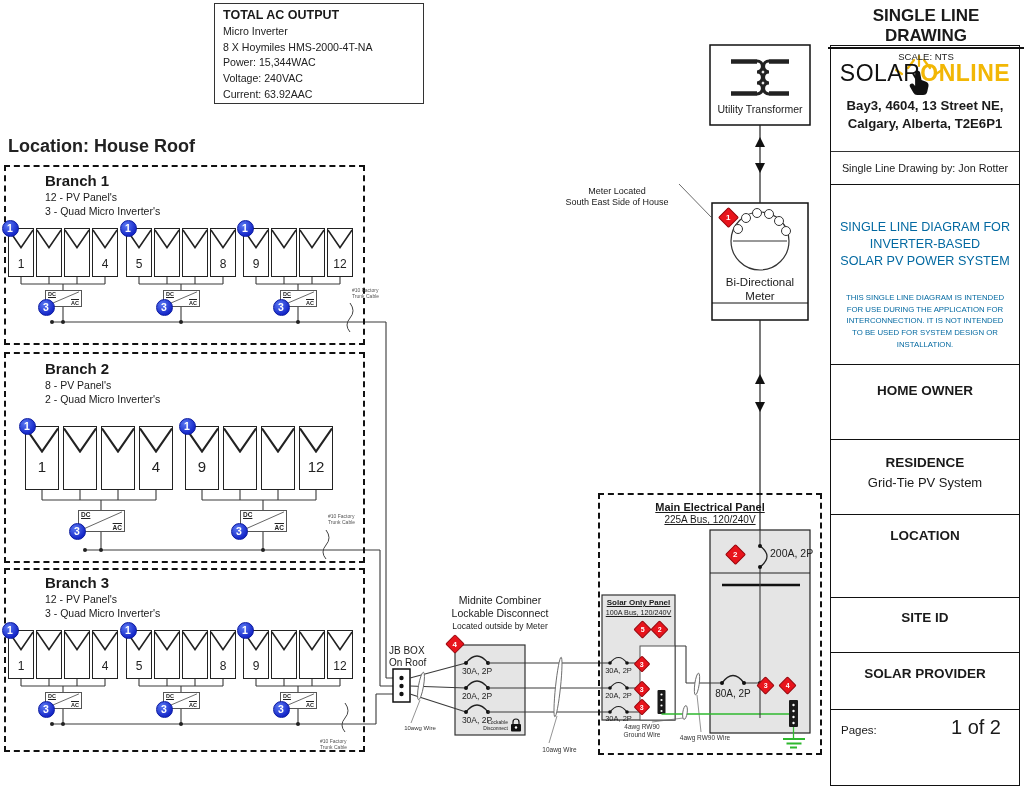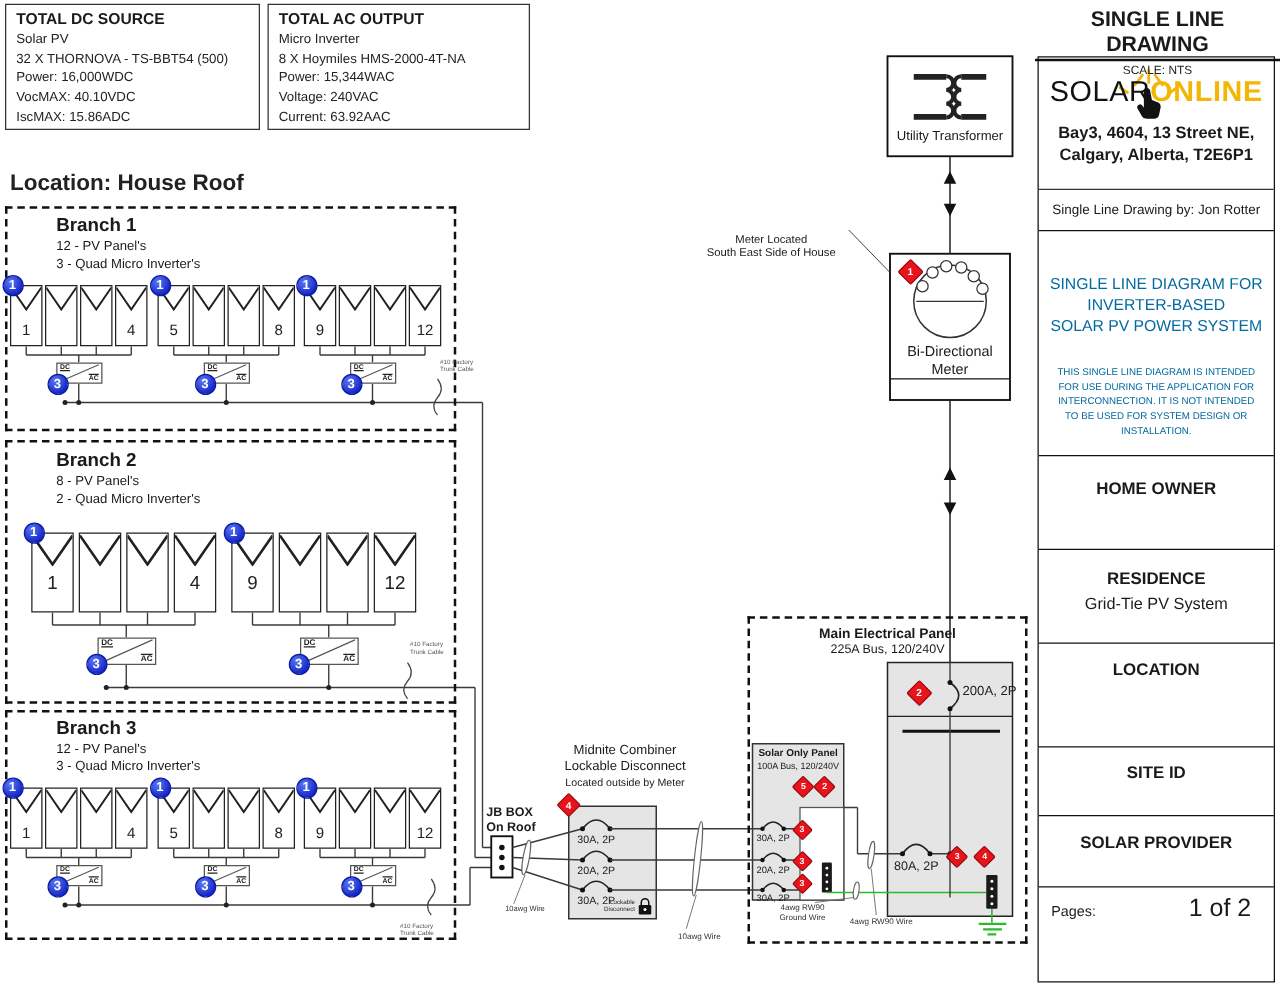--- a/index.html
+++ b/index.html
@@ -54,31 +54,31 @@
   .rd{position:absolute;background:#e8141c;border:1px solid #990a10;border-radius:1.5px;transform:rotate(45deg);display:flex;align-items:center;justify-content:center;z-index:5;}
   .rd span{transform:rotate(-45deg);color:#fff;font-weight:bold;font-size:8px;}
   .rd.s13{width:13px;height:13px;}
   .rd.s12{width:12px;height:12px;}
   .rd.s11{width:11px;height:11px;}
   .rd.s10{width:10px;height:10px;}
   .rd.s10 span,.rd.s11 span{font-size:7px;}
 
   .tlabel{position:absolute;font-size:5px;line-height:1.25;color:#555;}
   .wlabel{position:absolute;font-size:6.5px;line-height:1.3;color:#333;text-align:center;}
-  .jb-label{position:absolute;font-size:10px;font-weight:bold;line-height:1.15;}
+  .jb-label{position:absolute;font-size:10px;font-weight:normal;line-height:1.15;}
   .comb-hd{position:absolute;text-align:center;line-height:1.25;}
   .comb-hd .b{font-size:10.5px;font-weight:normal;}
   .comb-hd .n{font-size:8.5px;margin-top:1px;}
   .brk-label{position:absolute;text-align:center;color:#222;}
   .locktag{position:absolute;font-size:5px;line-height:1.2;text-align:right;color:#222;}
 
   .meter-note{position:absolute;left:552px;top:162px;width:130px;text-align:center;font-size:9px;line-height:1.25;margin-top:24px;}
   .meter-name{position:absolute;left:712px;top:275px;width:96px;text-align:center;font-size:11.5px;line-height:1.25;}
   .xfmr-label{position:absolute;left:710px;top:103px;width:100px;text-align:center;font-size:10.5px;}
-  .panel-title{position:absolute;text-align:center;line-height:1.25;}
+  .panel-title{position:absolute;text-align:center;line-height:1.25;text-decoration:underline;}
 </style>
 </head>
 <body>
 
 <div class="canvas">
 
 <svg class="wires" width="1024" height="788" viewBox="0 0 1024 788">
 
   <g>
     <rect x="455" y="645" width="70" height="90" fill="#e5e5e5" stroke="#333" stroke-width="1.2"></rect>
@@ -249,28 +249,20 @@
 
   <g stroke="#f2b705" stroke-width="2.2" stroke-linecap="round">
     <path d="M908,68 L914,60 M919,66 L919,56 M930,68 L924,60 M902,74 L896,70 M936,74 L942,70" fill="none"></path>
   </g>
 
   <g>
     <path d="M916,71 q2.5,-1.5 4,1 l1.5,8 4,1.5 q3.5,1 3,4.5 l-1.2,5.5 q-0.7,3.5 -4.2,3.5 l-6,0 q-2.5,0 -3.7,-2.3 l-3.3,-5.7 q-1.2,-2.3 1,-3.3 q1.8,-0.7 3,1 l1,1.4 0,-12 q0,-2.3 1,-3.1 z" fill="#111"></path>
   </g>
 </svg>
 
-<div class="infobox" style="left:4px;top:3px;width:204px;height:101px;">
-  <div class="ib-title">TOTAL DC SOURCE</div>
-  <div class="ib-line">Solar PV</div>
-  <div class="ib-line">32 X THORNOVA - TS-BBT54 (500)</div>
-  <div class="ib-line">Power: 16,000WDC</div>
-  <div class="ib-line">VocMAX: 40.10VDC</div>
-  <div class="ib-line">IscMAX: 15.86ADC</div>
-</div>
 <div class="infobox" style="left:214px;top:3px;width:210px;height:101px;">
   <div class="ib-title">TOTAL AC OUTPUT</div>
   <div class="ib-line">Micro Inverter</div>
   <div class="ib-line">8 X Hoymiles HMS-2000-4T-NA</div>
   <div class="ib-line">Power: 15,344WAC</div>
   <div class="ib-line">Voltage: 240VAC</div>
   <div class="ib-line">Current: 63.92AAC</div>
 </div>
 
 <div class="tb-title">

